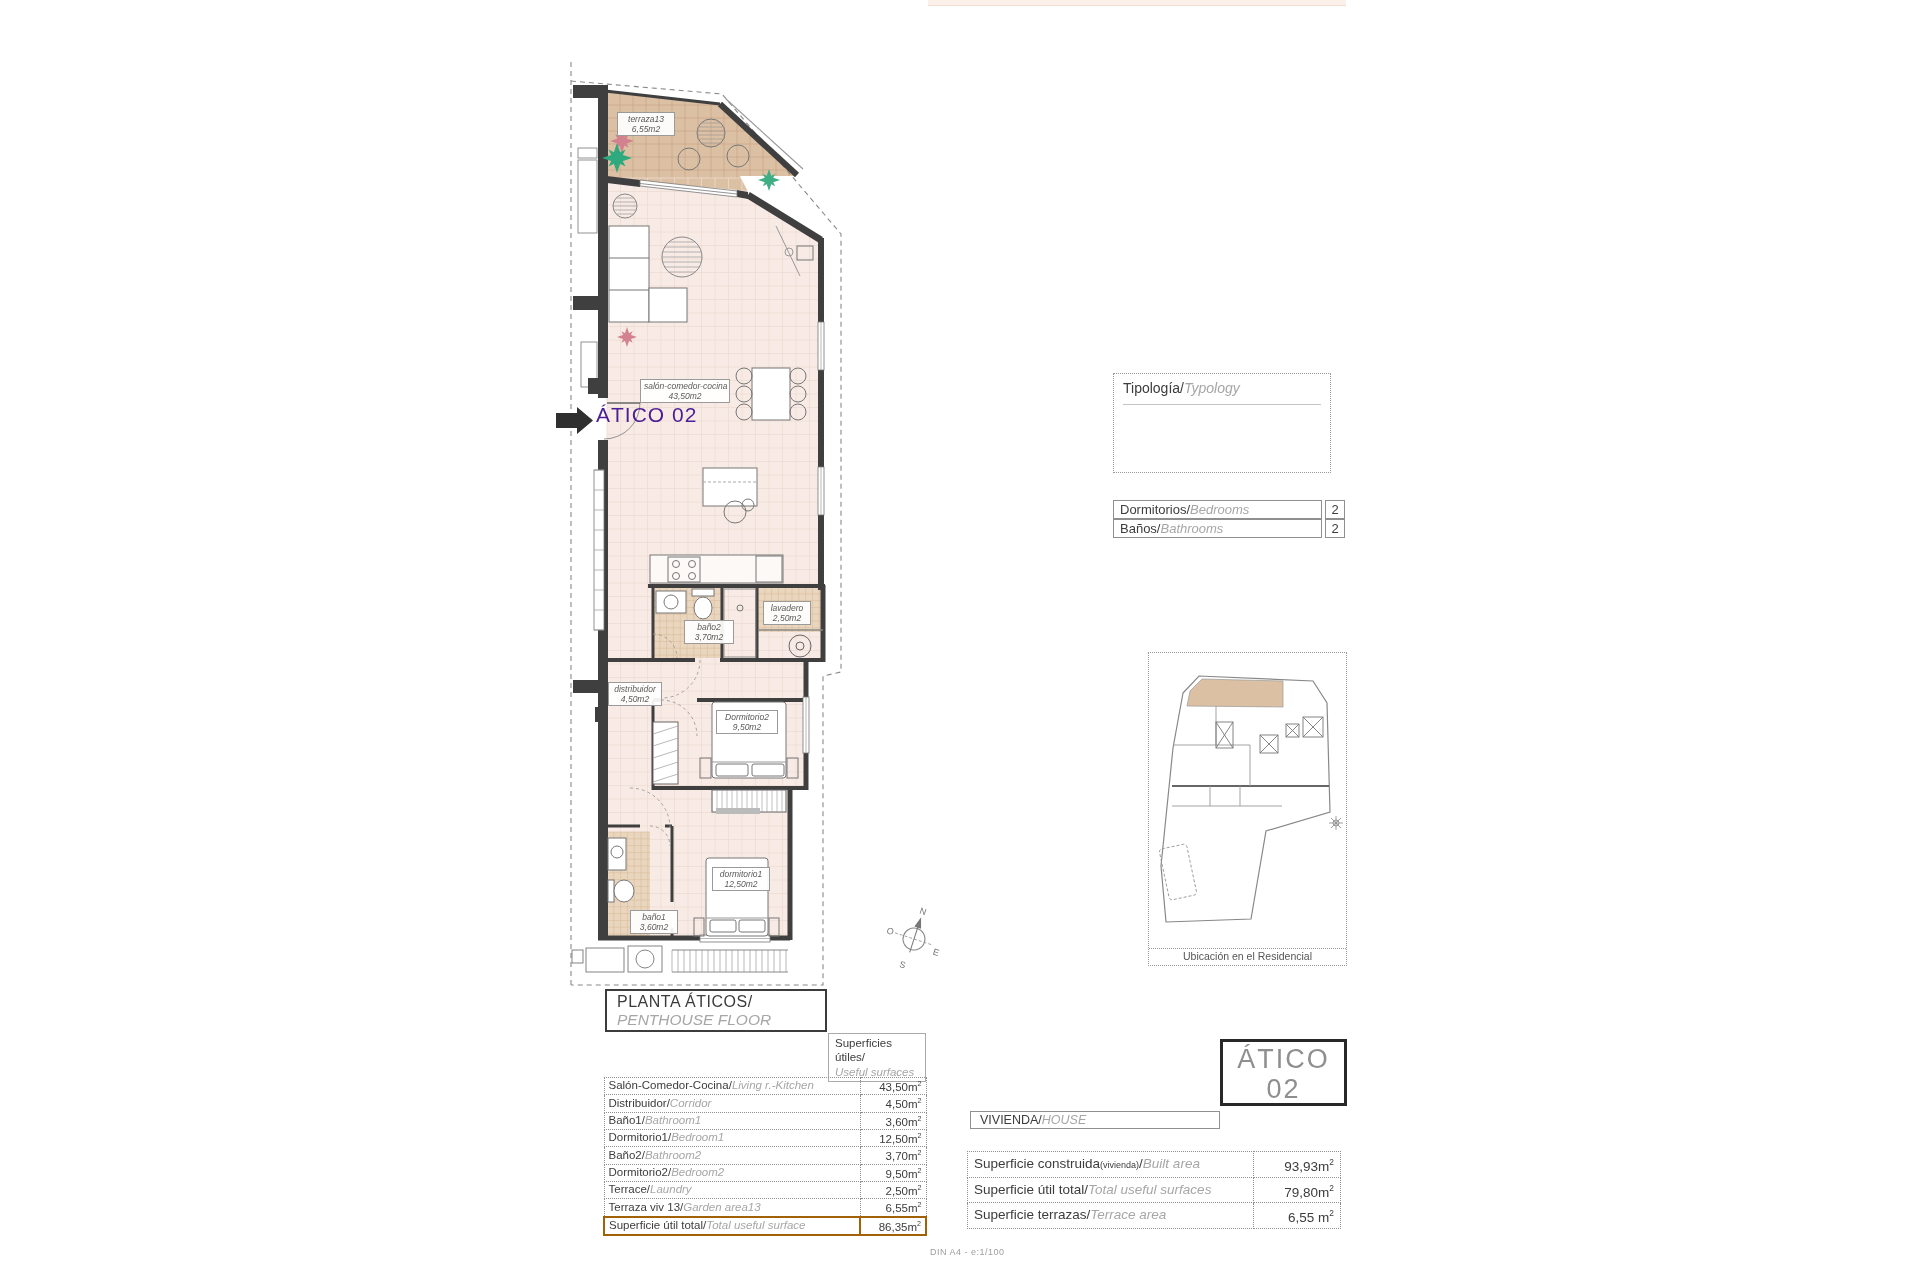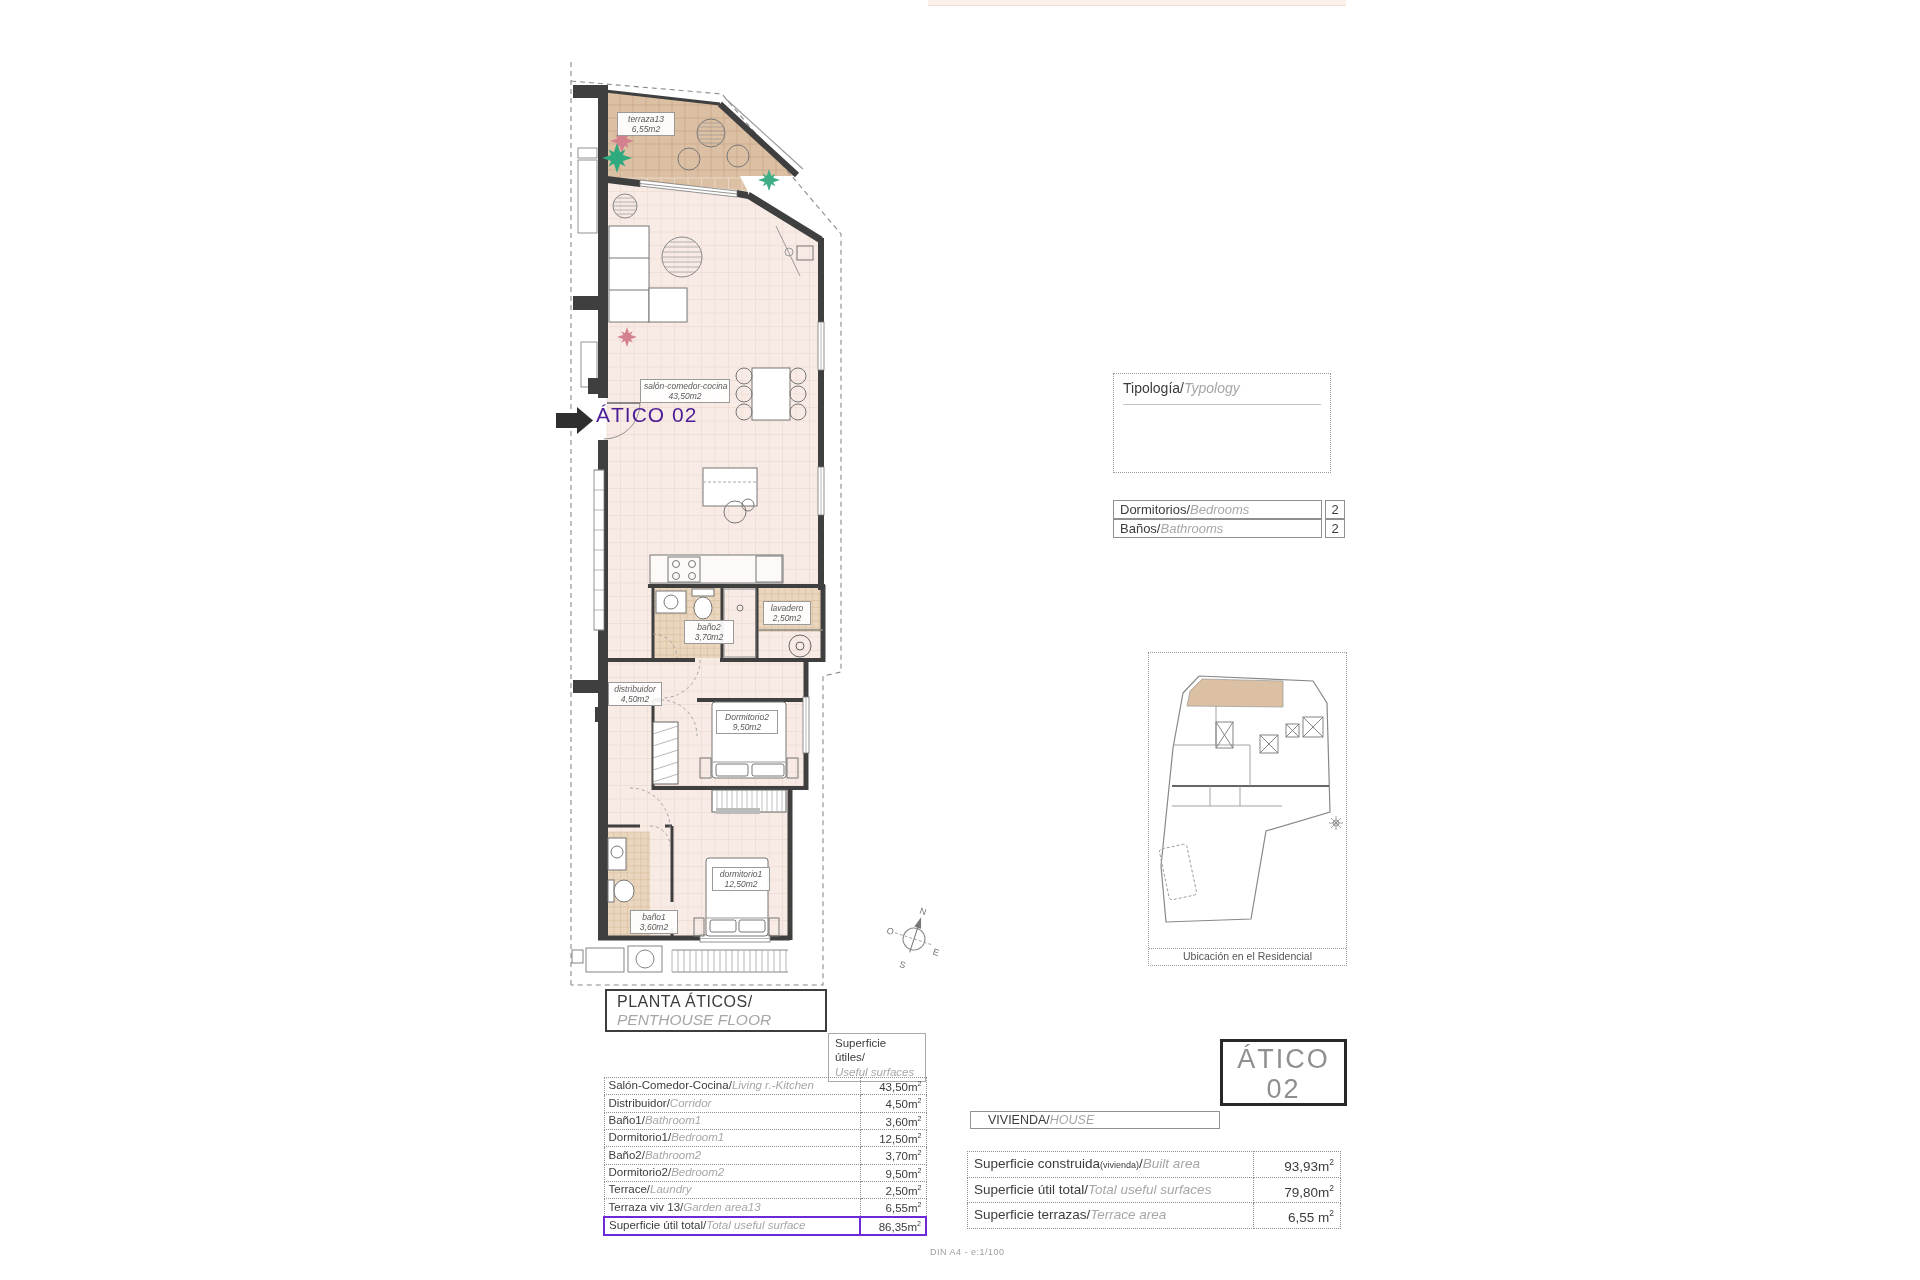--- a/index.html
+++ b/index.html
@@ -29,26 +29,26 @@
   .ubi-caption{position:absolute;left:0;bottom:0;width:100%;border-top:1px dotted #999;font-size:10.5px;color:#555;text-align:center;line-height:15px;height:16px;}
   
   .planta-box{left:605px;top:989px;width:222px;height:43px;border:2px solid #3c3c3c;box-sizing:border-box;padding:2px 10px;background:#fff;}
   .planta-l1{font-size:16px;letter-spacing:.5px;}
   .planta-l2{font-size:15.5px;}
   .suputiles{left:828px;top:1033px;width:98px;border:1px solid #aaa;box-sizing:border-box;padding:2px 6px;font-size:11.5px;line-height:1.25;background:#fff;}
   
   .surf-table{left:603px;top:1077px;width:324px;border-collapse:collapse;}
   .surf-table td{border:1px dotted #8f8f8f;font-size:11.5px;line-height:13.5px;padding:0 4px;}
   .surf-table td.val{text-align:right;width:56px;white-space:nowrap;}
-  .surf-table tr.total td{border:2px solid #6d28d9;margin-left:24px;}
+  .surf-table tr.total td{border:2px solid #a16207;margin-left:24px;}
   sup{font-size:62%;}
   
   .atico-box{left:1220px;top:1039px;width:127px;height:67px;border:3px solid #282828;box-sizing:border-box;text-align:center;
      font-size:27px;color:#8f8f8f;line-height:30px;padding-top:2px;letter-spacing:2px;background:#fff;}
-  .vivienda-bar{left:970px;top:1111px;width:250px;height:18px;border:1px solid #909090;box-sizing:border-box;font-size:12.5px;line-height:16px;padding-left:17px;background:#fff;}
+  .vivienda-bar{left:970px;top:1111px;width:250px;height:18px;border:1px solid #909090;box-sizing:border-box;font-size:12.5px;line-height:16px;padding-left:9px;background:#fff;}
   .house-table{left:967px;top:1151px;width:374px;border-collapse:collapse;}
   .house-table td{border:1px dotted #8f8f8f;font-size:13.5px;line-height:20px;padding:0 6px;}
   .house-table td.val{text-align:right;width:74px;white-space:nowrap;}
   .din{left:930px;top:1227px;font-size:9px;color:#9e9e9e;letter-spacing:.5px;margin-top:20px;}
 </style>
 </head>
 <body>
 
 <div class="page">
 
@@ -368,21 +368,21 @@
 
   <div class="abs ubicacion">
     <div class="ubi-caption">Ubicación en el Residencial</div>
   </div>
 
   <div class="abs planta-box">
     <div class="planta-l1 es">PLANTA ÁTICOS/</div>
     <div class="planta-l2 en">PENTHOUSE FLOOR</div>
   </div>
   <div class="abs suputiles">
-    <div class="es">Superficie útiles/</div>
+    <div class="es">Superficies útiles/</div>
     <div class="en">Useful surfaces</div>
   </div>
 
   <table class="abs surf-table">
     <tbody>
       <tr>
         <td><span class="es">Salón-Comedor-Cocina/</span><span class="en">Living r.-Kitchen</span></td>
         <td class="val"><span>43,50m</span><sup>2</sup></td>
       </tr>
       <tr>

